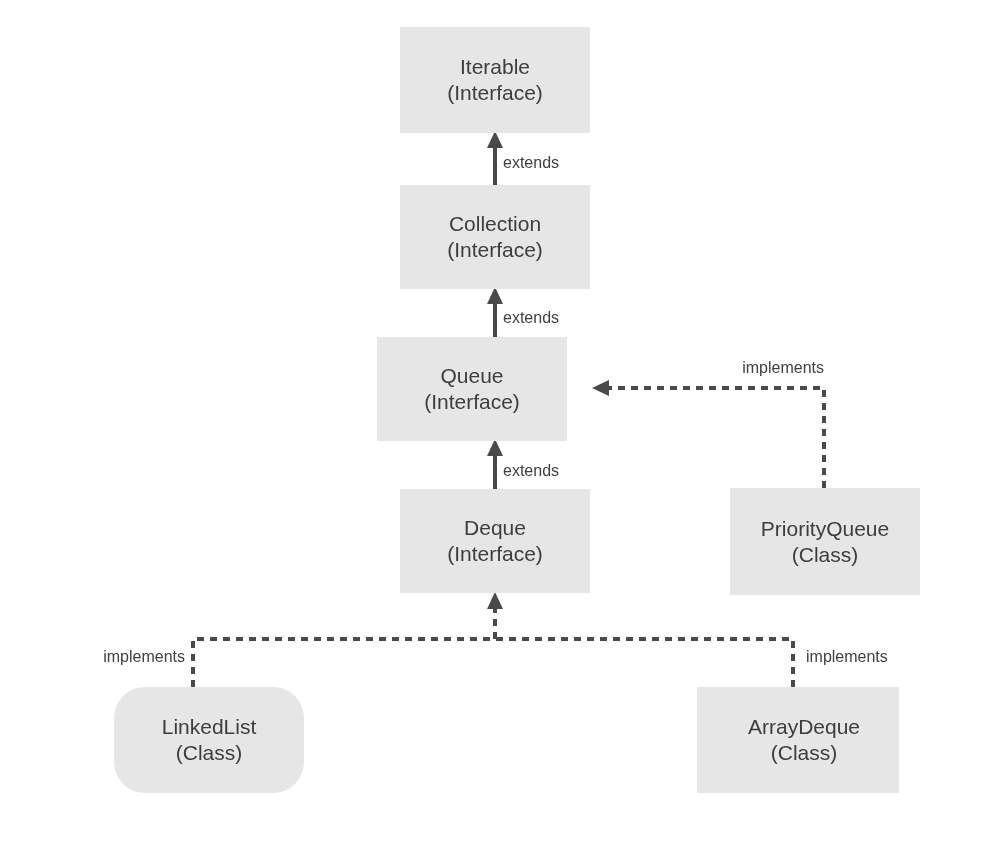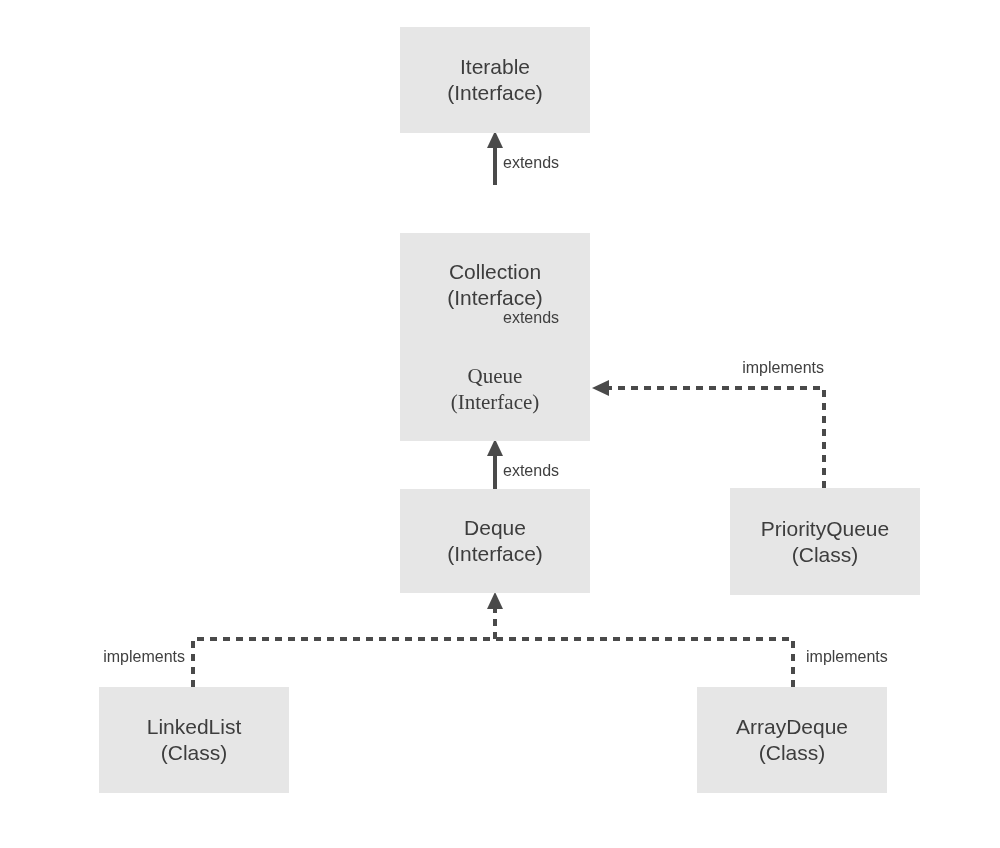--- a/index.html
+++ b/index.html
@@ -54,26 +54,26 @@
     color: var(--label-text, #404040);
     font-size: 16px;
     line-height: 18px;
     white-space: nowrap;
   }
   .edge-label.right-aligned {
     text-align: right;
   }
   
   #node-iterable      { left: 400px; top:  27px; width: 190px; height: 106px; }
-  #node-collection    { left: 400px; top: 185px; width: 190px; height: 104px; margin-top: 48px; }
-  #node-queue         { left: 400px; top: 337px; width: 190px; height: 104px; font-family: Liberation Serif, serif; }
+  #node-collection    { left: 400px; top: 185px; width: 190px; height: 104px; }
+  #node-queue         { left: 377px; top: 337px; width: 190px; height: 104px; }
   #node-deque         { left: 400px; top: 489px; width: 190px; height: 104px; }
   #node-priorityqueue { left: 730px; top: 488px; width: 190px; height: 107px; align-items: center; }
-  #node-linkedlist    { left:  99px; top: 687px; width: 190px; height: 106px; }
-  #node-arraydeque    { left: 697px; top: 687px; width: 190px; height: 106px; }
+  #node-linkedlist    { left:  114px; top: 687px; width: 190px; height: 106px; border-radius: 31px; }
+  #node-arraydeque    { left: 697px; top: 687px; width: 190px; height: 106px; padding-left: 12px; }
   
   #label-extends-1 { left: 503px; top: 154px; }
   #label-extends-2 { left: 503px; top: 309px; }
   #label-extends-3 { left: 503px; top: 462px; }
   #label-implements-pq   { left: 724px; top: 359px; width: 100px; }
   #label-implements-ll   { left:  85px; top: 648px; width: 100px; }
   #label-implements-ad   { left: 806px; top: 648px; }
 </style>
 </head>
 <body>

